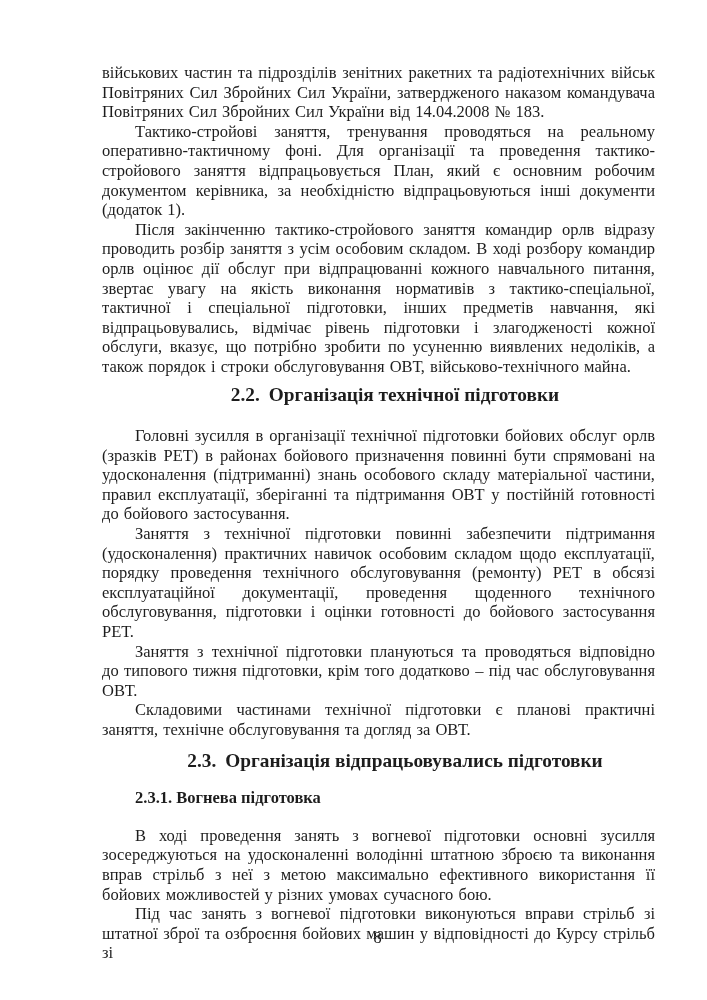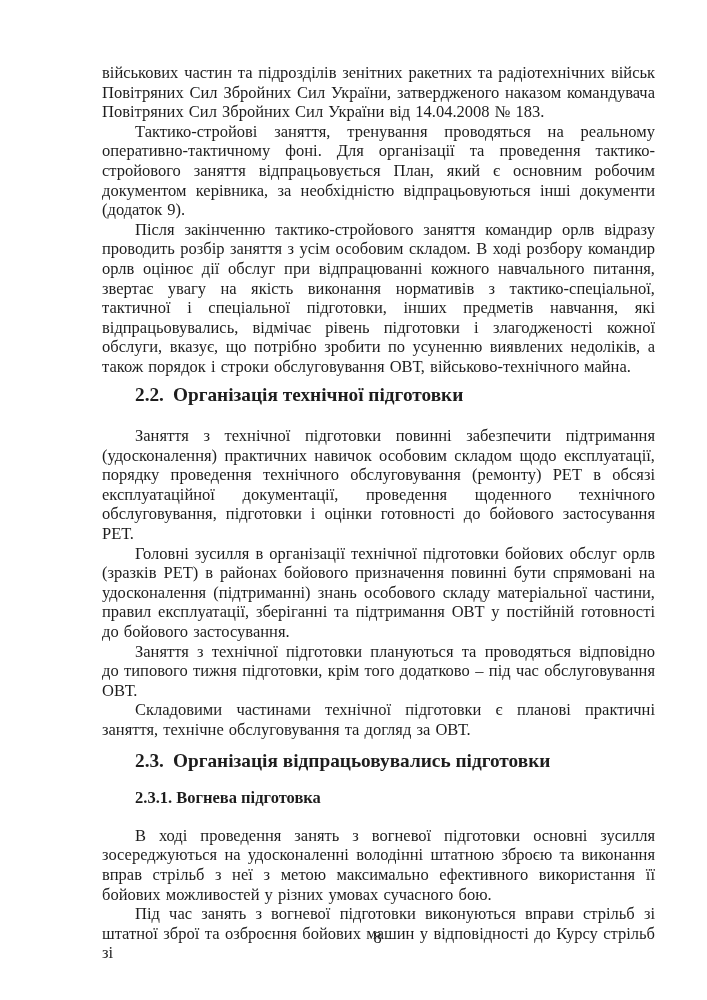--- a/index.html
+++ b/index.html
@@ -31,21 +31,21 @@
     text-indent: 33px;
     word-spacing: 1px;
   }
   .para.no-indent {
     text-indent: 0;
   }
   .heading {
     margin: 8px 0 22px 0;
     text-indent: 33px;
     font-weight: bold;
-    text-align: left;
+    text-align: center;
   }
   .heading .h-num {
     margin-right: 9px;
   }
   .subheading {
     margin: 18px 0 18px 0;
     text-indent: 33px;
     font-weight: bold;
     text-align: left;
   }
@@ -63,29 +63,29 @@
   }
 </style>
 </head>
 <body>
 
 <div class="page">
   <div class="text-block">
 
     <p class="para no-indent">військових частин та підрозділів зенітних ракетних та радіотехнічних військ Повітряних Сил Збройних Сил України, затвердженого наказом командувача Повітряних Сил Збройних Сил України від 14.04.2008 № 183.</p>
 
-    <p class="para">Тактико-стройові заняття, тренування проводяться на реальному оперативно-тактичному фоні. Для організації та проведення тактико-стройового заняття відпрацьовується План, який є основним робочим документом керівника, за необхідністю відпрацьовуються інші документи (додаток 9).</p>
+    <p class="para">Тактико-стройові заняття, тренування проводяться на реальному оперативно-тактичному фоні. Для організації та проведення тактико-стройового заняття відпрацьовується План, який є основним робочим документом керівника, за необхідністю відпрацьовуються інші документи (додаток 1).</p>
 
     <p class="para">Після закінченню тактико-стройового заняття командир орлв відразу проводить розбір заняття з усім особовим складом. В ході розбору командир орлв оцінює дії обслуг при відпрацюванні кожного навчального питання, звертає увагу на якість виконання нормативів з тактико-спеціальної, тактичної і спеціальної підготовки, інших предметів навчання, які відпрацьовувались, відмічає рівень підготовки і злагодженості кожної обслуги, вказує, що потрібно зробити по усуненню виявлених недоліків, а також порядок і строки обслуговування ОВТ, військово-технічного майна.</p>
 
     <h3 class="heading"><span class="h-num">2.2.</span><span>Організація технічної підготовки</span></h3>
 
+    <p class="para">Головні зусилля в організації технічної підготовки бойових обслуг орлв (зразків РЕТ) в районах бойового призначення повинні бути спрямовані на удосконалення (підтриманні) знань особового складу матеріальної частини, правил експлуатації, зберіганні та підтримання ОВТ у постійній готовності до бойового застосування.</p>
+
     <p class="para">Заняття з технічної підготовки повинні забезпечити підтримання (удосконалення) практичних навичок особовим складом щодо експлуатації, порядку проведення технічного обслуговування (ремонту) РЕТ в обсязі експлуатаційної документації, проведення щоденного технічного обслуговування, підготовки і оцінки готовності до бойового застосування РЕТ.</p>
-
-    <p class="para">Головні зусилля в організації технічної підготовки бойових обслуг орлв (зразків РЕТ) в районах бойового призначення повинні бути спрямовані на удосконалення (підтриманні) знань особового складу матеріальної частини, правил експлуатації, зберіганні та підтримання ОВТ у постійній готовності до бойового застосування.</p>
 
     <p class="para">Заняття з технічної підготовки плануються та проводяться відповідно до типового тижня підготовки, крім того додатково – під час обслуговування ОВТ.</p>
 
     <p class="para">Складовими частинами технічної підготовки є планові практичні заняття, технічне обслуговування та догляд за ОВТ.</p>
 
     <h3 class="heading heading-2"><span class="h-num">2.3.</span><span>Організація відпрацьовувались підготовки</span></h3>
 
     <p class="subheading">2.3.1. Вогнева підготовка</p>
 
     <p class="para">В ході проведення занять з вогневої підготовки основні зусилля зосереджуються на удосконаленні володінні штатною зброєю та виконання вправ стрільб з неї з метою максимально ефективного використання її бойових можливостей у різних умовах сучасного бою.</p>

